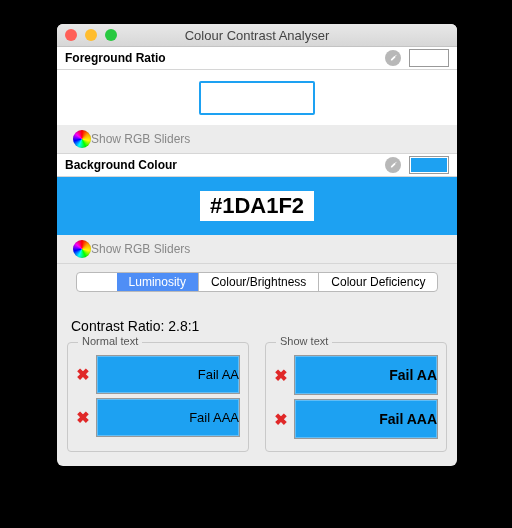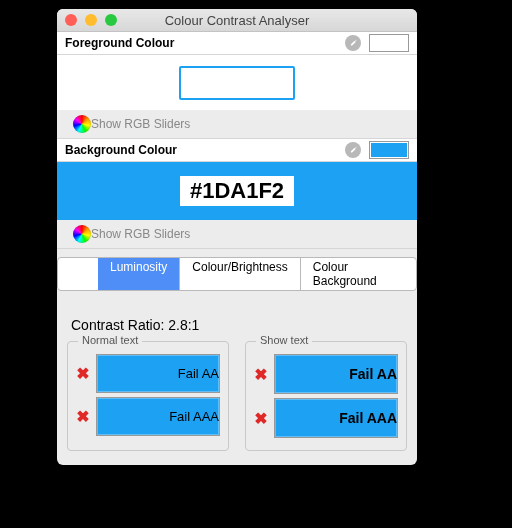--- a/index.html
+++ b/index.html
@@ -8,22 +8,22 @@
     font-family: -apple-system, BlinkMacSystemFont, "Helvetica Neue", sans-serif;
     font-size: 13px;
     color: #000;
     width: 512px;
     height: 528px;
     position: relative;
   }
   .window {
     position: absolute;
     left: 57px;
-    top: 9px;
-    width: 360px;
+    top: 24px;
+    width: 400px;
     background: #ececec;
     border-radius: 6px;
     box-shadow: 0 10px 40px rgba(0,0,0,0.5);
     overflow: hidden;
   }
   .titlebar {
     height: 22px;
     background: linear-gradient(#e8e8e8,#d7d7d7);
     border-bottom: 1px solid #c3c3c3;
     display: flex;
@@ -205,21 +205,21 @@
   <div class="titlebar">
     <div class="traffic">
       <div class="tl red"></div>
       <div class="tl yellow"></div>
       <div class="tl green"></div>
     </div>
     <div class="title">Colour Contrast Analyser</div>
   </div>
 
   <div class="section-header">
-    <span>Foreground Colour</span>
+    <span>Foreground Ratio</span>
     <span class="spacer"></span>
     <span class="eyedrop">
       <svg viewBox="0 0 24 24">
           <path d="M20 4l-4 4-1-1-8 8v3h3l8-8-1-1 4-4z"></path>
         </svg>
     </span>
     <span class="swatch" style="background:#ffffff"></span>
   </div>
   <div class="fg-prev">
     <div class="fg-box">#FFFFFF</div>
@@ -244,21 +244,21 @@
   </div>
   <div class="rgb-row">
     <div class="wheel"></div>
     <span>Show RGB Sliders</span>
   </div>
 
   <div class="tabs">
     <div class="tabs-inner">
       <div class="tab active">Luminosity</div>
       <div class="tab">Colour/Brightness</div>
-      <div class="tab">Colour Background</div>
+      <div class="tab">Colour Deficiency</div>
     </div>
   </div>
 
   <div class="ratio">Contrast Ratio: 2.8:1</div>
 
   <div class="results">
     <div class="group">
       <div class="group-label">Normal text</div>
       <div class="result-row">
         <span class="x">✖</span>

